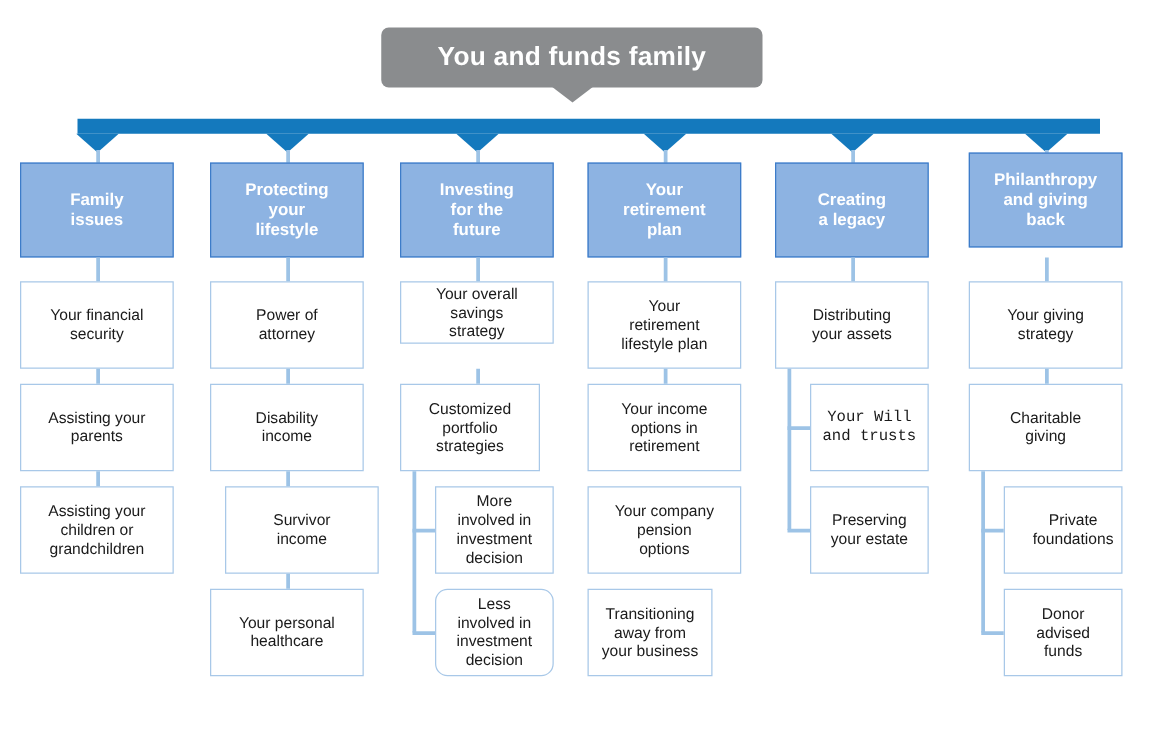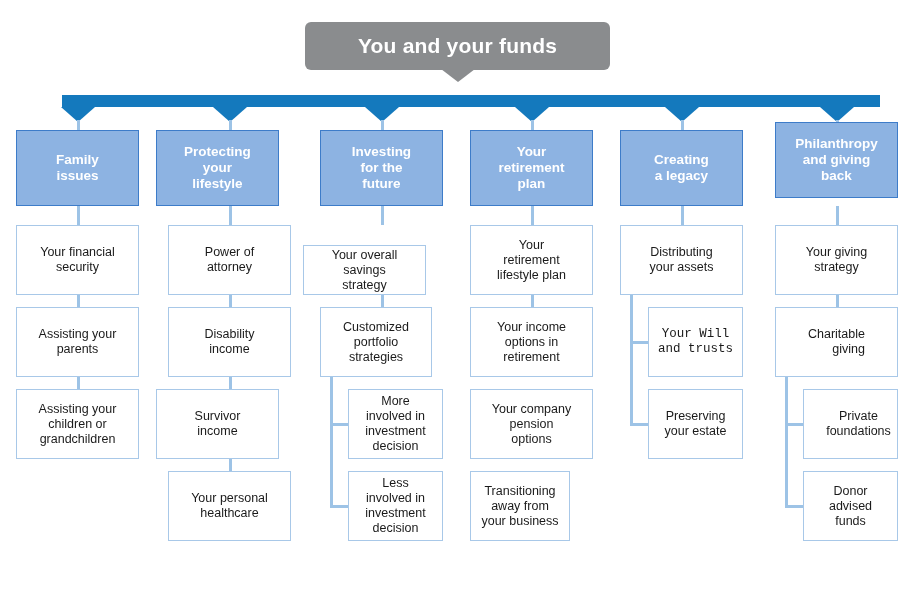--- a/index.html
+++ b/index.html
@@ -108,21 +108,21 @@
     height:3px;
     background:#9dc3e6;
   }
 </style>
 </head>
 <body>
 
 <div id="stage">
 
   <div class="title-bubble">
-    <span>You and your funds</span>
+    <span>You and funds family</span>
   </div>
   <div class="title-tail"></div>
 
   <div class="bus-bar"></div>
 
   <div id="dynamic">
       <div class="bus-arrow" style="left: 60.5px;"></div>
       <div class="drop" style="left: 76.5px; top: 120px; height: 12px;"></div>
       <div class="cat-head" style="left: 16px; top: 130px; width: 123px; height: 76px;">
         <span>Family<br>issues</span>
@@ -134,54 +134,54 @@
         <span>Assisting your<br>parents</span>
       </div>
       <div class="node" style="left: 16px; top: 389px; width: 123px; height: 70px;">
         <span>Assisting your<br>children or<br>grandchildren</span>
       </div>
       <div class="conn-v" style="left: 76.5px; top: 206px; height: 19px;"></div>
       <div class="conn-v" style="left: 76.5px; top: 295px; height: 12px;"></div>
       <div class="conn-v" style="left: 76.5px; top: 377px; height: 12px;"></div>
       <div class="bus-arrow" style="left: 212.5px;"></div>
       <div class="drop" style="left: 228.5px; top: 120px; height: 12px;"></div>
-      <div class="cat-head" style="left: 156px; top: 130px; width: 123px; height: 76px; justify-content: center;">
+      <div class="cat-head" style="left: 168px; top: 130px; width: 123px; height: 76px; justify-content: center;">
         <span>Protecting<br>your<br>lifestyle</span>
       </div>
       <div class="node" style="left: 168px; top: 225px; width: 123px; height: 70px;">
         <span>Power of<br>attorney</span>
       </div>
       <div class="node" style="left: 168px; top: 307px; width: 123px; height: 70px;">
         <span>Disability<br>income</span>
       </div>
-      <div class="node" style="left: 156px; top: 389px; width: 123px; height: 70px;">
+      <div class="node" style="left: 180px; top: 389px; width: 123px; height: 70px;">
         <span>Survivor<br>income</span>
       </div>
       <div class="node" style="left: 168px; top: 471px; width: 123px; height: 70px;">
         <span>Your personal<br>healthcare</span>
       </div>
       <div class="conn-v" style="left: 228.5px; top: 206px; height: 19px;"></div>
       <div class="conn-v" style="left: 228.5px; top: 295px; height: 12px;"></div>
       <div class="conn-v" style="left: 228.5px; top: 377px; height: 12px;"></div>
       <div class="conn-v" style="left: 228.5px; top: 459px; height: 12px;"></div>
       <div class="bus-arrow" style="left: 364.5px;"></div>
       <div class="drop" style="left: 380.5px; top: 120px; height: 12px;"></div>
       <div class="cat-head" style="left: 320px; top: 130px; width: 123px; height: 76px;">
         <span>Investing<br>for the<br>future</span>
       </div>
-      <div class="node" style="left: 303px; top: 225px; width: 123px; height: 50px; margin-top: 20px;">
+      <div class="node" style="left: 320px; top: 225px; width: 123px; height: 50px;">
         <span>Your overall<br>savings<br>strategy</span>
       </div>
       <div class="node" style="left: 320px; top: 307px; width: 112px; height: 70px;">
         <span>Customized<br>portfolio<br>strategies</span>
       </div>
       <div class="node" style="left: 348px; top: 389px; width: 95px; height: 70px; text-align: center;">
         <span>More<br>involved in<br>investment<br>decision</span>
       </div>
-      <div class="node" style="left: 348px; top: 471px; width: 95px; height: 70px;">
+      <div class="node" style="left: 348px; top: 471px; width: 95px; height: 70px; border-radius: 10px;">
         <span>Less<br>involved in<br>investment<br>decision</span>
       </div>
       <div class="conn-v" style="left: 380.5px; top: 206px; height: 19px;"></div>
       <div class="conn-v" style="left: 380.5px; top: 295px; height: 12px;"></div>
       <div class="branch-v" style="left: 330px; top: 377px; height: 129px;"></div>
       <div class="branch-h" style="left: 330px; top: 423px; width: 18px;"></div>
       <div class="branch-h" style="left: 330px; top: 505px; width: 18px;"></div>
       <div class="bus-arrow" style="left: 514.5px;"></div>
       <div class="drop" style="left: 530.5px; top: 120px; height: 12px;"></div>
       <div class="cat-head" style="left: 470px; top: 130px; width: 123px; height: 76px;">
@@ -220,21 +220,21 @@
       <div class="branch-h" style="left: 630px; top: 341px; width: 18px;"></div>
       <div class="branch-h" style="left: 630px; top: 423px; width: 18px;"></div>
       <div class="bus-arrow" style="left: 819.5px;"></div>
       <div class="drop" style="left: 835.5px; top: 120px; height: 12px;"></div>
       <div class="cat-head" style="left: 775px; top: 122px; width: 123px; height: 76px;">
         <span>Philanthropy<br>and giving<br>back</span>
       </div>
       <div class="node" style="left: 775px; top: 225px; width: 123px; height: 70px;">
         <span>Your giving<br>strategy</span>
       </div>
-      <div class="node" style="left: 775px; top: 307px; width: 123px; height: 70px; text-align: right;">
+      <div class="node" style="left: 775px; top: 307px; width: 123px; height: 70px;">
         <span>Charitable<br>giving</span>
       </div>
       <div class="node" style="left: 803px; top: 389px; width: 95px; height: 70px; padding-left: 16px;">
         <span>Private<br>foundations</span>
       </div>
       <div class="node" style="left: 803px; top: 471px; width: 95px; height: 70px;">
         <span>Donor<br>advised<br>funds</span>
       </div>
       <div class="conn-v" style="left: 835.5px; top: 206px; height: 19px;"></div>
       <div class="conn-v" style="left: 835.5px; top: 295px; height: 12px;"></div>

